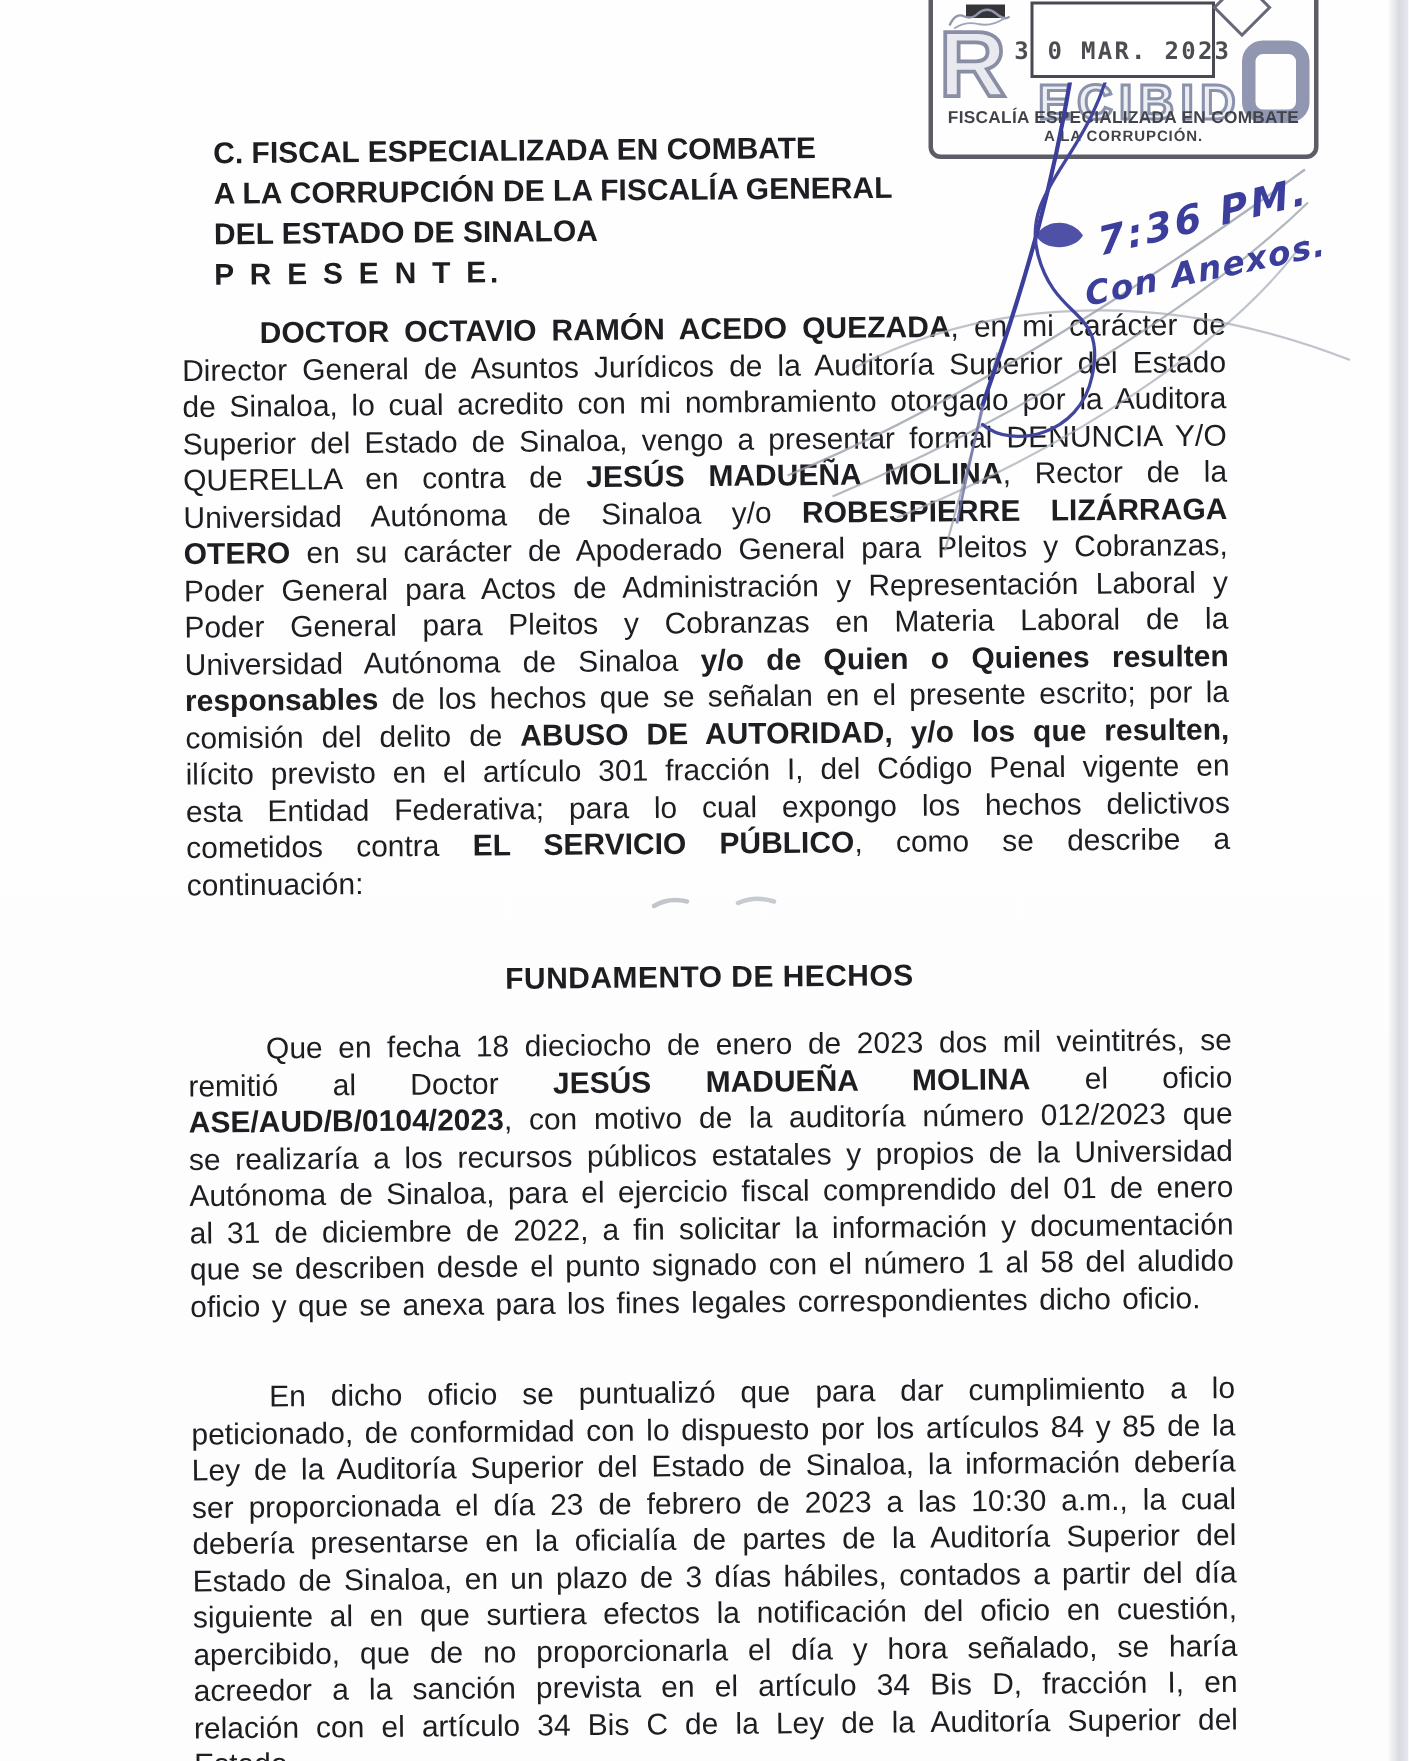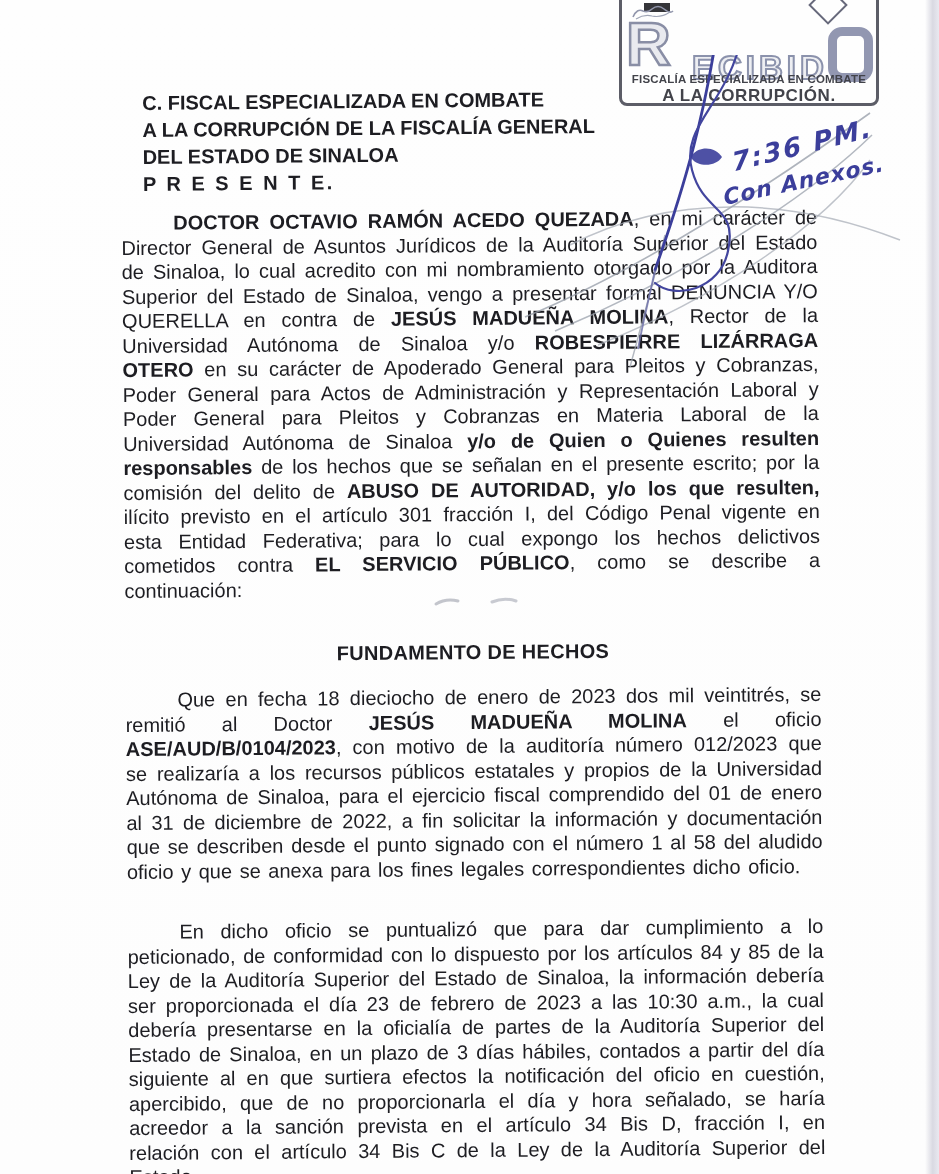--- a/index.html
+++ b/index.html
@@ -67,21 +67,21 @@
   .big-o{
     position:absolute;left:206px;top:50px;width:27px;height:37px;
     border:9px solid #7d83a3;border-radius:14px;opacity:0.9;
   }
   .crest{position:absolute;left:8px;top:28px;}
   .office1,.office2{
     position:absolute;left:0;width:100%;text-align:center;
     font-weight:bold;color:#34353d;white-space:nowrap;
   }
   .office1{top:96px;font-size:11.5px;letter-spacing:0.2px;}
-  .office2{top:109px;font-size:17px;letter-spacing:0.6px;}
+  .office2{top:109px;font-size:10px;letter-spacing:0.6px;}
   
   .signature{position:absolute;left:470px;top:55px;pointer-events:none;}
   .hand{
     position:absolute;font-family:"DejaVu Sans",sans-serif;font-style:italic;font-weight:bold;
     color:#3b3e9b;white-space:nowrap;
   }
   .time-note{left:730px;top:130px;font-size:26px;transform:rotate(-14deg) skewX(-6deg);letter-spacing:2px;}
   .annex-note{left:722px;top:168px;font-size:22px;transform:rotate(-12deg) skewX(-4deg);letter-spacing:1px;}
   .smudge{position:absolute;left:430px;top:592px;}
 </style>
@@ -107,20 +107,23 @@
     <p class="para p3"><span>En dicho oficio se puntualizó que para dar cumplimiento a lo peticionado, de conformidad con lo dispuesto por los artículos 84 y 85 de la Ley de la Auditoría Superior del Estado de Sinaloa, la información debería ser proporcionada el día 23 de febrero de 2023 a las 10:30 a.m., la cual debería presentarse en la oficialía de partes de la Auditoría Superior del Estado de Sinaloa, en un plazo de 3 días hábiles, contados a partir del día siguiente al en que surtiera efectos la notificación del oficio en cuestión, apercibido, que de no proporcionarla el día y hora señalado, se haría acreedor a la sanción prevista en el artículo 34 Bis D, fracción I, en relación con el artículo 34 Bis C de la Ley de la Auditoría Superior del Estado.</span></p>
   </div>
 
   <svg class="smudge" width="120" height="20" viewBox="0 0 120 20">
     <path d="M6,12 q10,-6 22,-3" stroke="#c3c5cc" stroke-width="3" fill="none" stroke-linecap="round"></path>
     <path d="M62,10 q12,-5 24,-1" stroke="#c8cad1" stroke-width="3" fill="none" stroke-linecap="round"></path>
   </svg>
 
   <div class="stamp">
     <div class="stamp-tab"></div>
+    <div class="date-box">
+      <span>3 0 MAR. 2023</span>
+    </div>
     <div class="stamp-diamond"></div>
     <svg class="crest" width="46" height="16" viewBox="0 0 46 16">
       <path d="M3,12 q4,-9 10,-6 q5,2 9,-2 q6,-5 12,0 q6,5 9,2" stroke="#8a8fa6" stroke-width="1.6" fill="none"></path>
       <path d="M6,14 q8,-5 16,-3 q9,2 18,-4" stroke="#9aa0b2" stroke-width="1.2" fill="none"></path>
     </svg>
     <span class="big-r">R</span>
     <span class="ecibid">ECIBID</span>
     <div class="big-o"></div>
     <div class="office1">FISCALÍA ESPECIALIZADA EN COMBATE</div>
     <div class="office2">A LA CORRUPCIÓN.</div>

